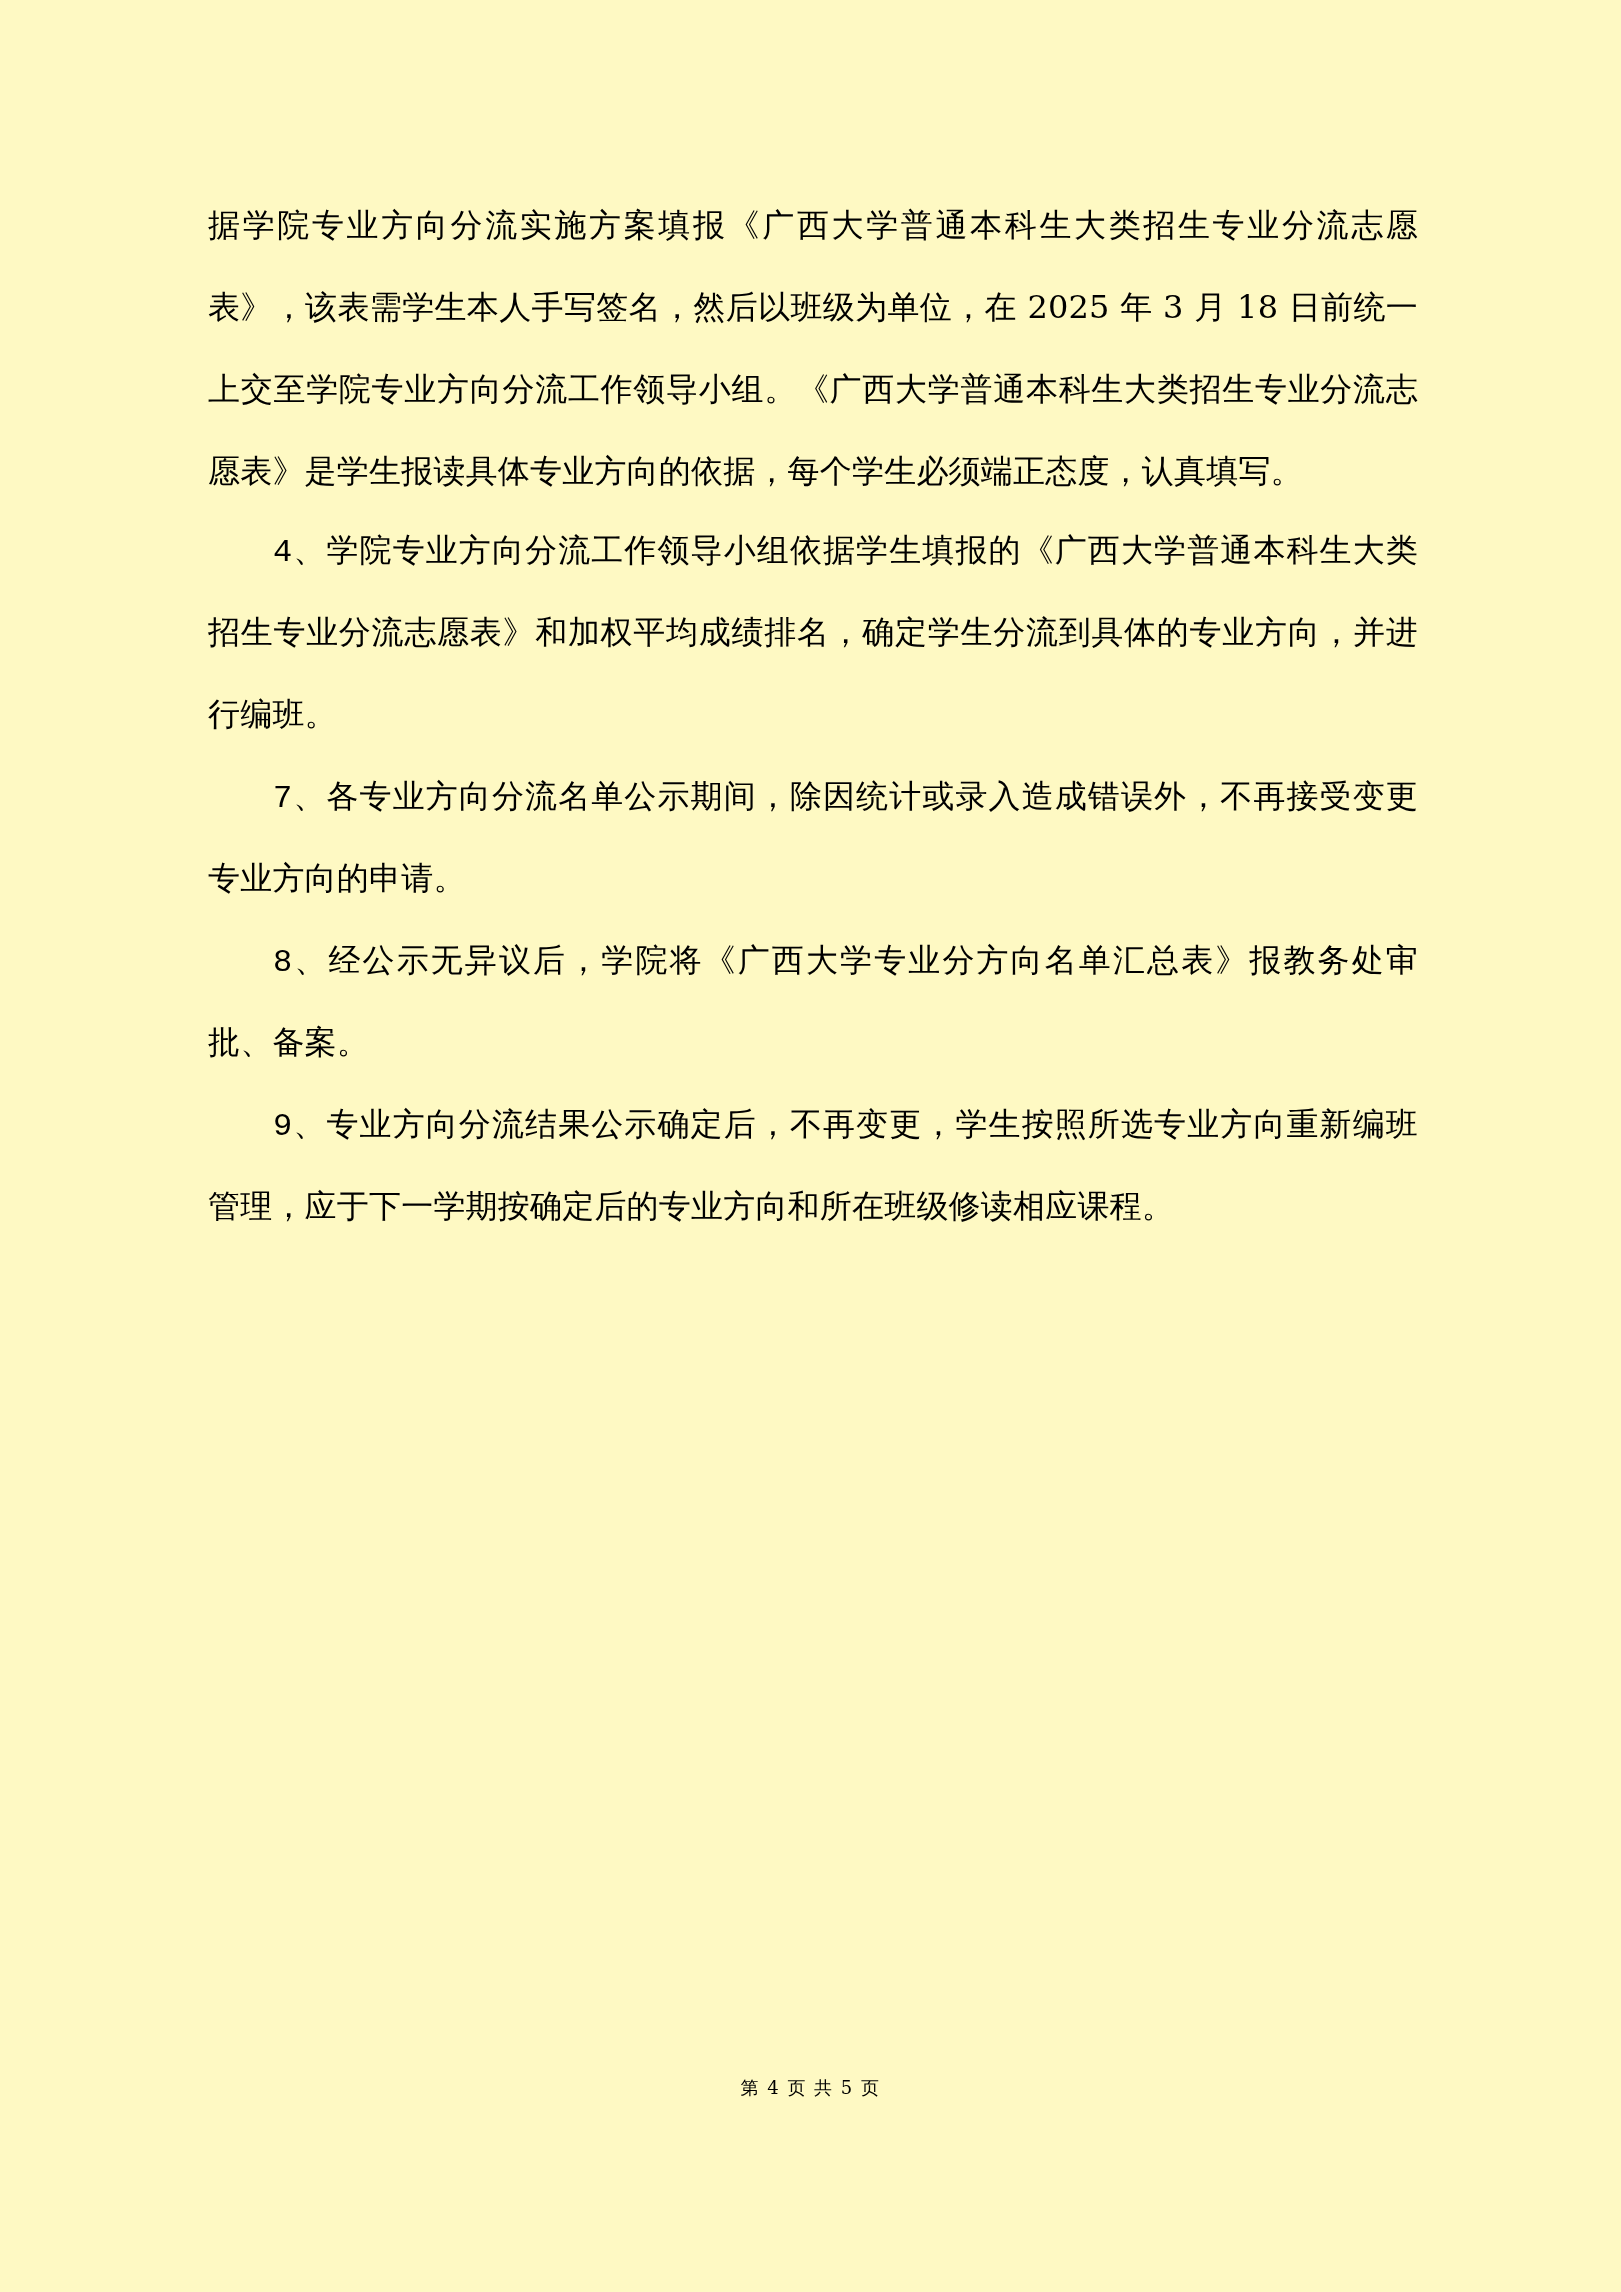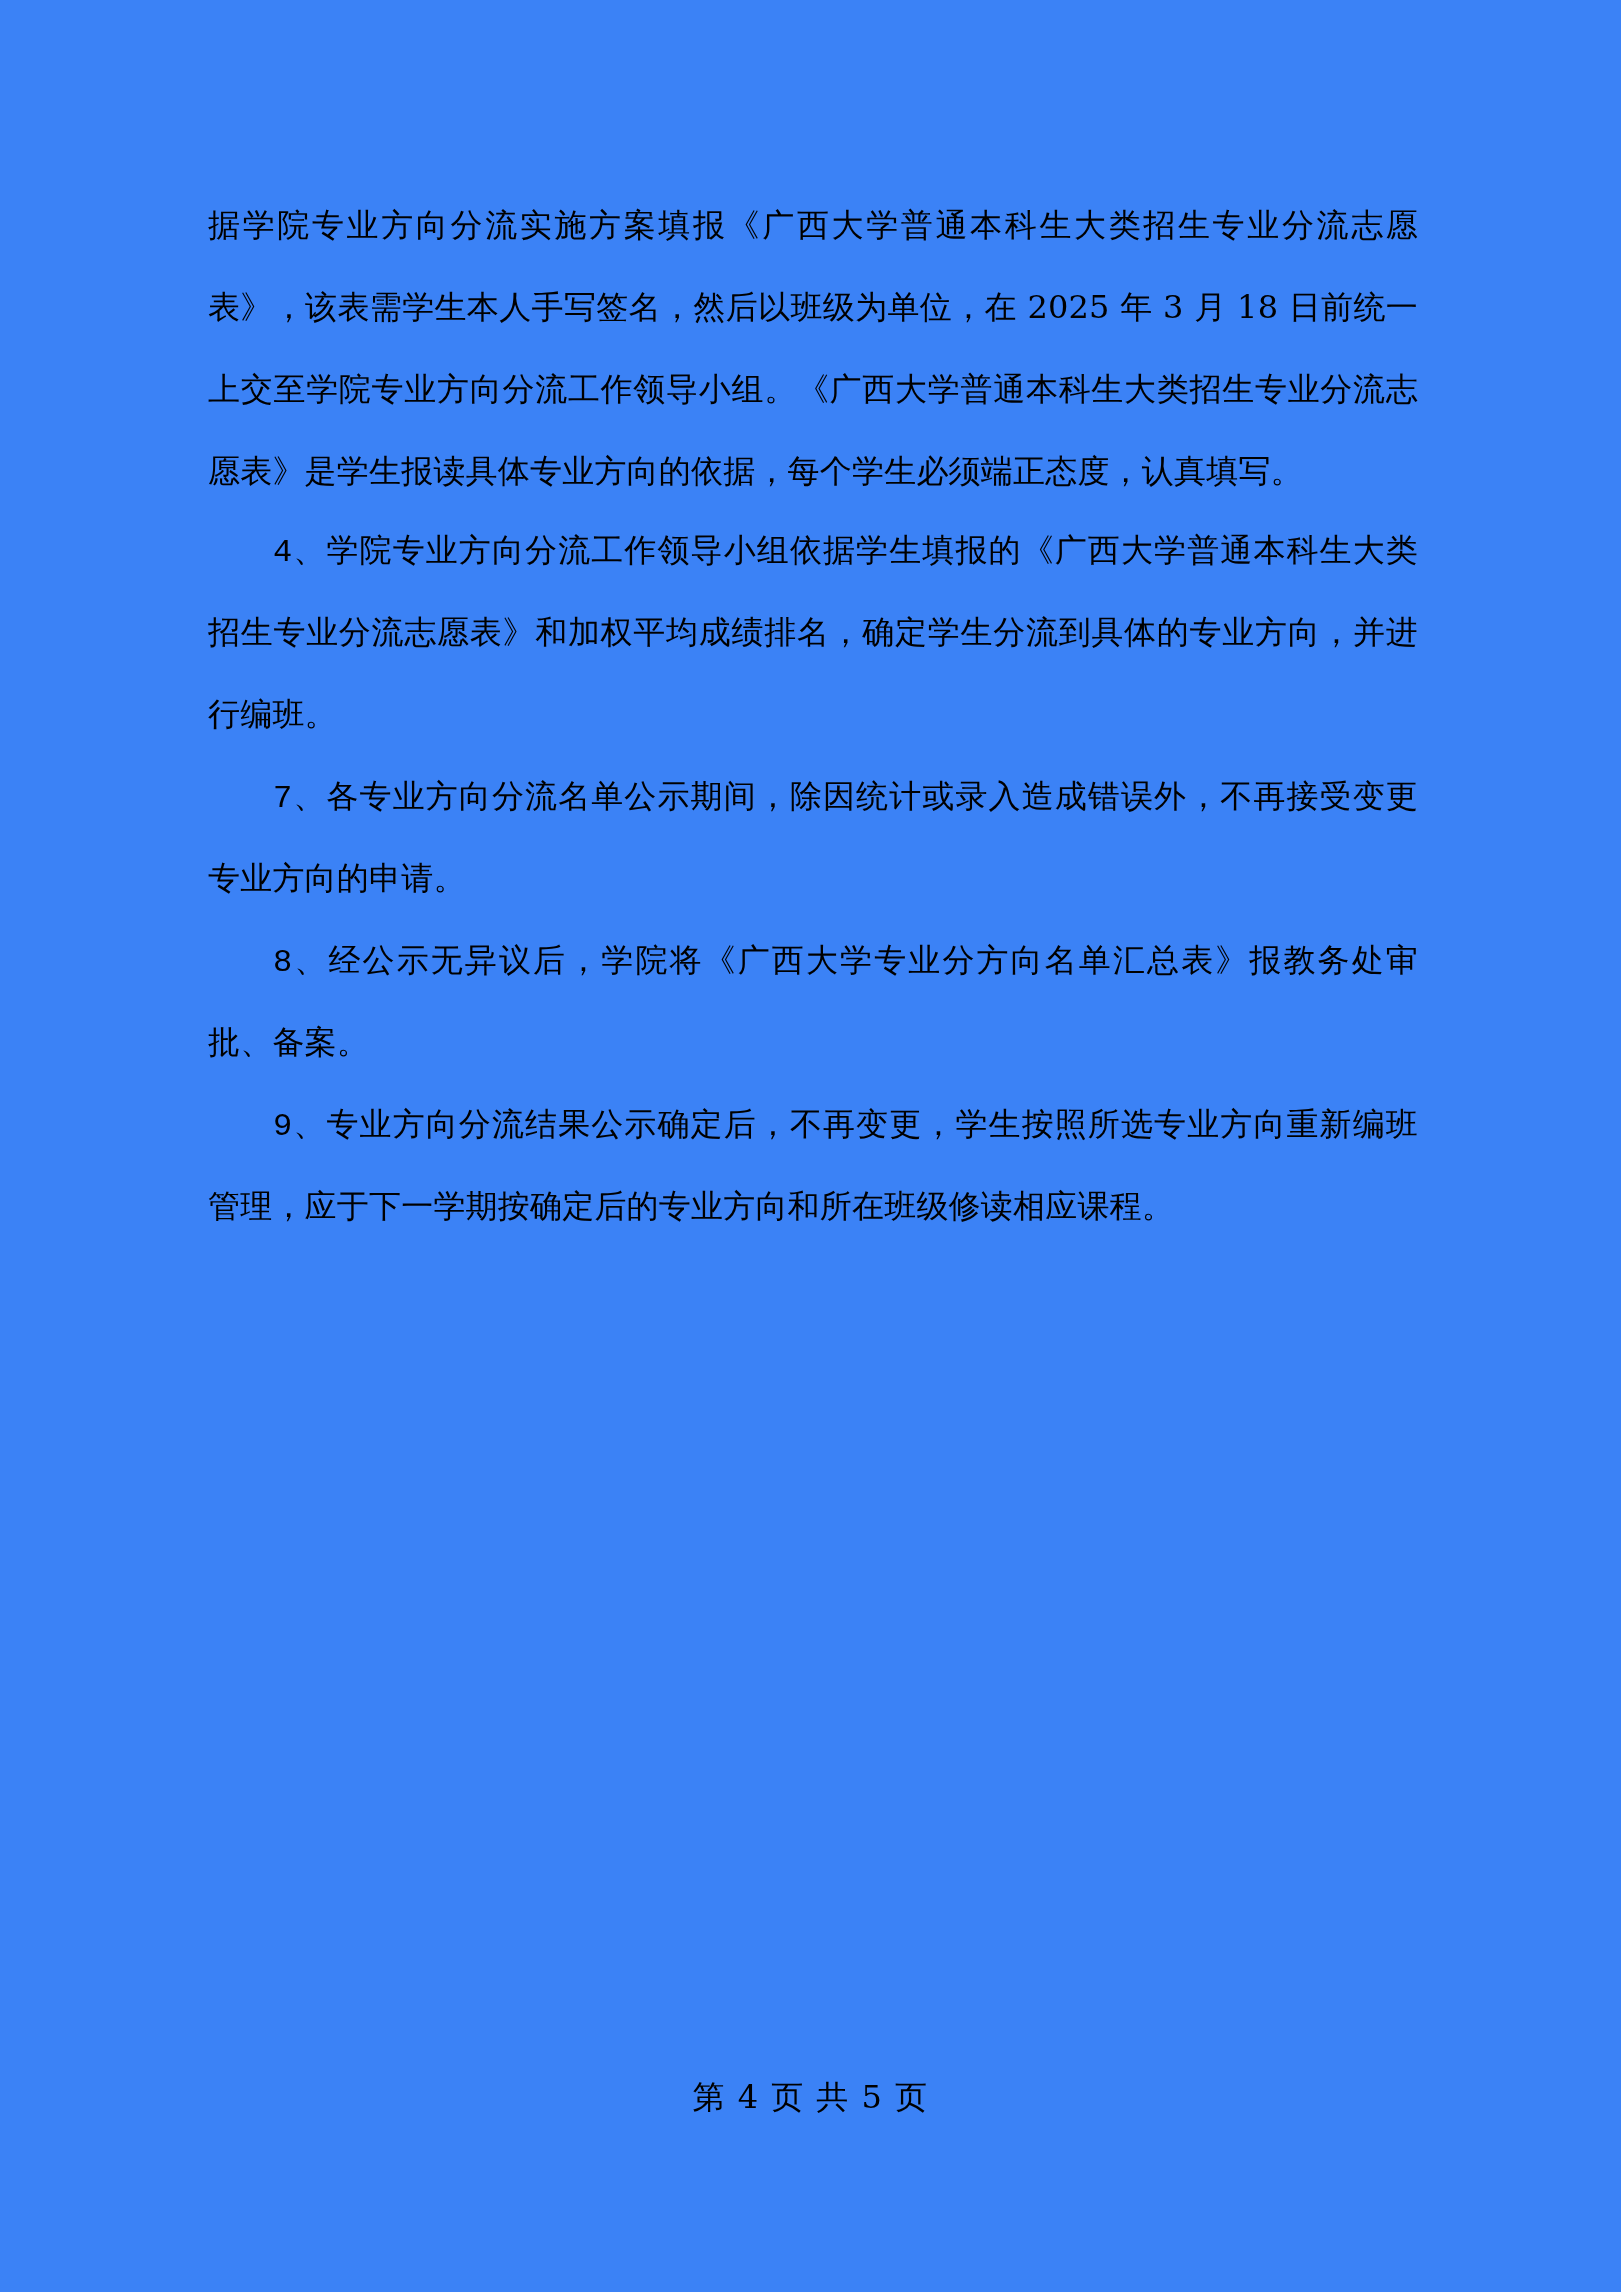--- a/index.html
+++ b/index.html
@@ -4,21 +4,21 @@
 <style>
   html, body {
     margin: 0;
     padding: 0;
     background: #ffffff;
   }
   .page {
     position: relative;
     width: 1621px;
     height: 2293px;
-    background: #3b82f6;
+    background: #fef9c3;
     margin: 0 auto;
     overflow: hidden;
     font-family: "DejaVu Serif", "Liberation Serif", serif;
     color: #000000;
   }
   .content {
     position: absolute;
     left: 208px;
     top: 184px;
     width: 1210px;
@@ -42,21 +42,21 @@
     line-height: 82px;
     font-weight: bold;
     letter-spacing: 1px;
   }
   .footer {
     position: absolute;
     left: 0;
     right: 0;
     top: 2076px;
     text-align: center;
-    font-size: 32px;
+    font-size: 18px;
     letter-spacing: 1.5px;
     font-family: "DejaVu Serif", "Liberation Serif", serif;
   }
 </style>
 </head>
 <body>
 
 <div class="page">
   <div class="content">
 

